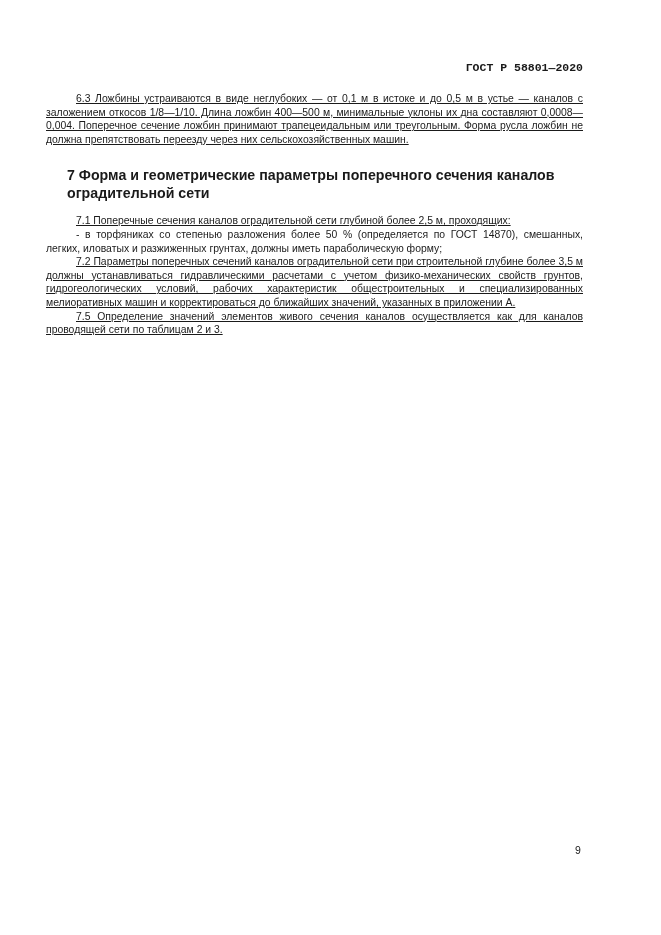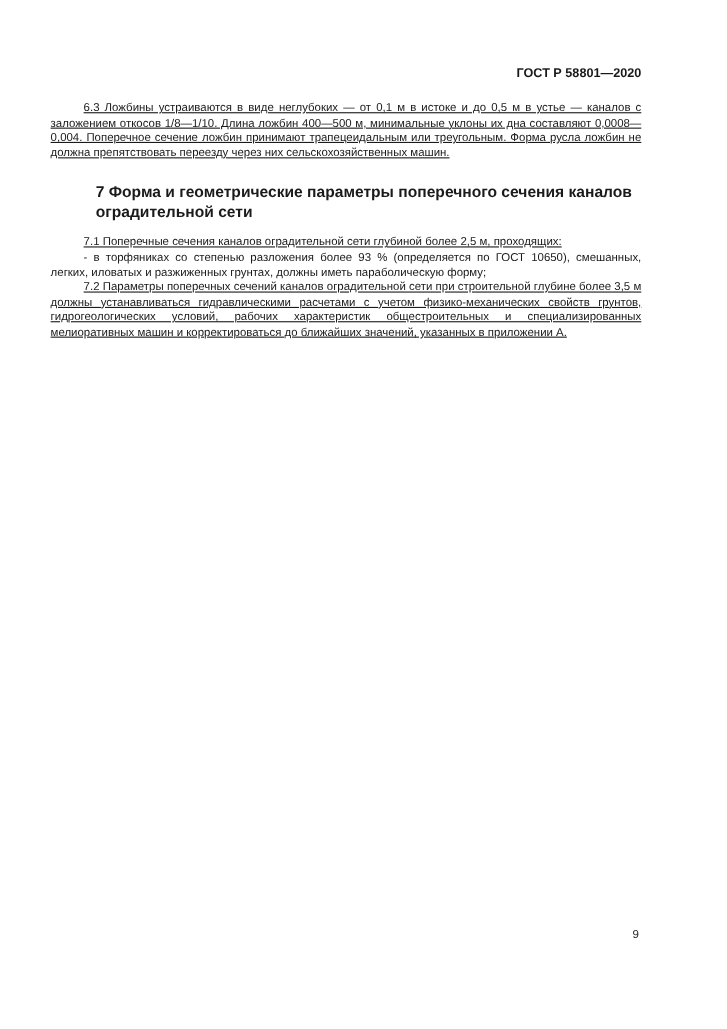--- a/index.html
+++ b/index.html
@@ -1,31 +1,32 @@
 <!DOCTYPE html>
 <html><head>
 <meta charset="utf-8">
 <style>
   html, body { margin: 0; padding: 0; background: #ffffff; }
   body { width: 661px; height: 935px; position: relative; overflow: hidden;
          font-family: "Liberation Sans", sans-serif; color: #1a1a1a; }
-  .header { position: absolute; top: 61px; right: 78px; font-size: 11.5px; font-weight: bold; }
+  .header { position: absolute; top: 61px; right: 78px; font-size: 11.5px; font-weight: bold; font-family: Liberation Mono, monospace; }
   .content { position: absolute; left: 46px; width: 537px; top: 92px; font-size: 10.4px; line-height: 13.6px; }
   p { margin: 0; text-align: justify; }
   .indent { text-indent: 30px; text-decoration: underline; }
   .dash { text-indent: 30px; }
-  h2 { margin: 20px 0 12px 41px; font-size: 14.2px; line-height: 18px; font-weight: bold; text-align: left; }
+  h2 { margin: 20px 0 12px 21px; font-size: 14.2px; line-height: 18px; font-weight: bold; text-align: left; }
   .pagenum { position: absolute; top: 844px; left: 575px; font-size: 10.5px; }
 </style>
 </head>
 <body>
 
 <div class="header">ГОСТ Р 58801—2020</div>
 
 <div class="content">
   <p class="indent">6.3 Ложбины устраиваются в виде неглубоких — от 0,1 м в истоке и до 0,5 м в устье — каналов с заложением откосов 1/8—1/10. Длина ложбин 400—500 м, минимальные уклоны их дна составляют 0,0008—0,004. Поперечное сечение ложбин принимают трапецеидальным или треугольным. Форма русла ложбин не должна препятствовать переезду через них сельскохозяйственных машин.</p>
   <h2>7 Форма и геометрические параметры поперечного сечения каналов оградительной сети</h2>
   <p class="indent">7.1 Поперечные сечения каналов оградительной сети глубиной более 2,5 м, проходящих:</p>
-  <p class="dash">-  в торфяниках со степенью разложения более 93 % (определяется по ГОСТ 10650), смешанных, легких, иловатых и разжиженных грунтах, должны иметь параболическую форму;</p>
+  <p class="dash">-  в торфяниках со степенью разложения более 50 % (определяется по ГОСТ 14870), смешанных, легких, иловатых и разжиженных грунтах, должны иметь параболическую форму;</p>
   <p class="indent">7.2 Параметры поперечных сечений каналов оградительной сети при строительной глубине более 3,5 м должны устанавливаться гидравлическими расчетами с учетом физико-механических свойств грунтов, гидрогеологических условий, рабочих характеристик общестроительных и специализированных мелиоративных машин и корректироваться до ближайших значений, указанных в приложении А.</p>
+  <p class="indent">7.5 Определение значений элементов живого сечения каналов осуществляется как для каналов проводящей сети по таблицам 2 и 3.</p>
 </div>
 
 <div class="pagenum">9</div>
 
 </body></html>

